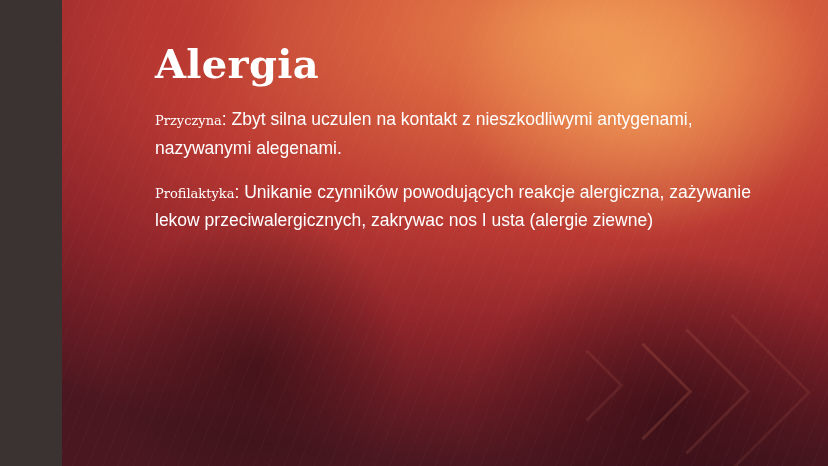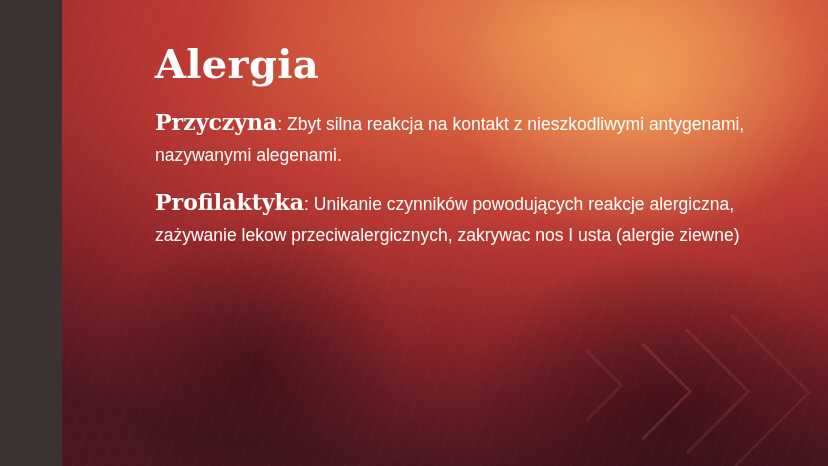--- a/index.html
+++ b/index.html
@@ -129,22 +129,22 @@
     color: #ffffff;
     font-size: 17.5px;
     line-height: 1.62;
     margin: 0 0 16px 0;
     max-width: 600px;
   }
   .para:last-child { margin-bottom: 0; }
 
   .lead-label {
     font-family: "DejaVu Serif", serif;
-    font-weight: 700;
-    font-size: 22px;
+    font-weight: 400;
+    font-size: 13px;
   }
 </style>
 </head>
 <body>
 
 <div id="slide">
 
   <div class="bg-base"></div>
   <div class="glow-a"></div>
   <div class="ring-1"></div>
@@ -158,21 +158,21 @@
   <div class="chev c3"></div>
 
   <div class="left-band"></div>
 
   <div class="content">
 
     <h1 class="title">Alergia</h1>
 
 
     <p class="para">
-      <span class="lead-label">Przyczyna</span><span>: Zbyt silna reakcja na kontakt z nieszkodliwymi antygenami, nazywanymi alegenami.</span>
+      <span class="lead-label">Przyczyna</span><span>: Zbyt silna uczulen na kontakt z nieszkodliwymi antygenami, nazywanymi alegenami.</span>
     </p>
 
     <p class="para">
       <span class="lead-label">Profilaktyka</span><span>: Unikanie czynników powodujących reakcje alergiczna, zażywanie lekow przeciwalergicznych, zakrywac nos I usta (alergie ziewne)</span>
     </p>
 
   </div>
 </div>
 
 </body></html>

